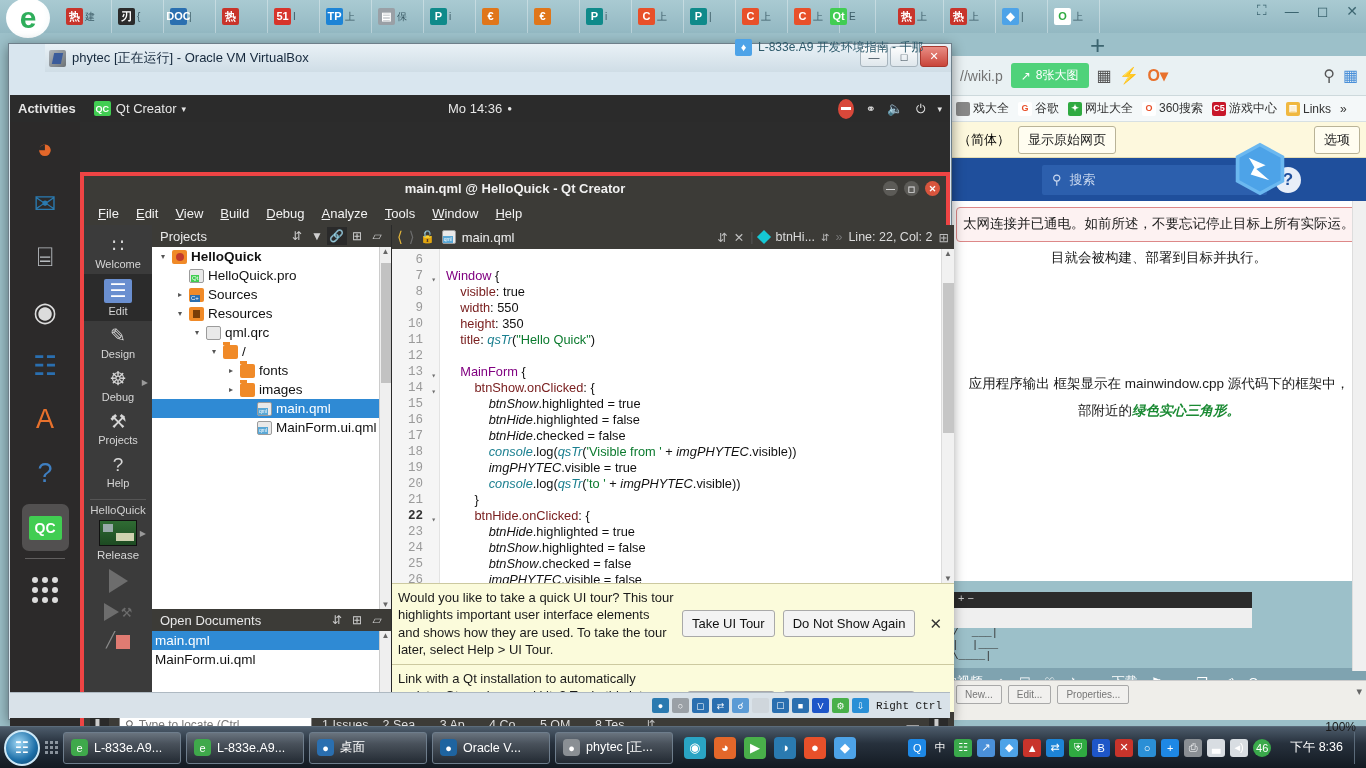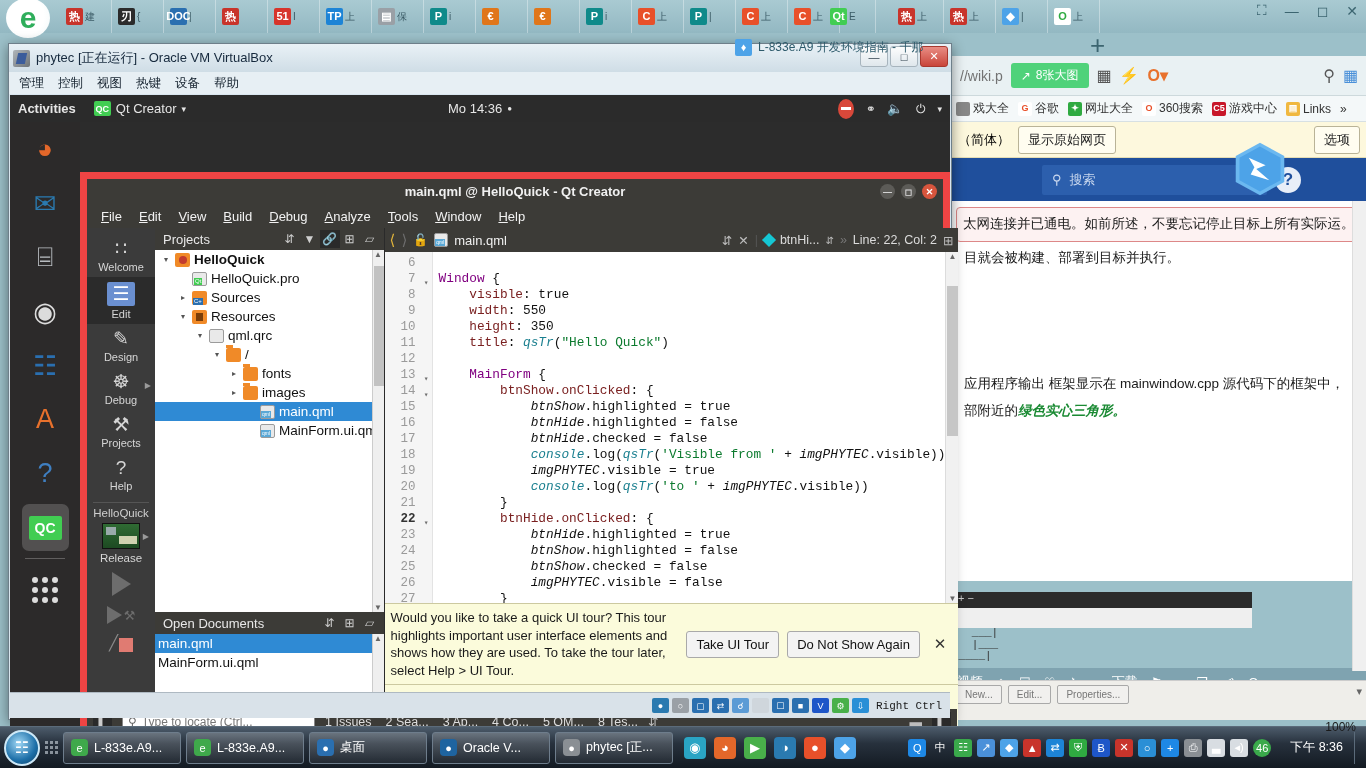--- a/index.html
+++ b/index.html
@@ -75,21 +75,21 @@
                   display:flex; align-items:center; justify-content:center; }
   .bird {
     position: absolute; left: 1232px; top: 140px; width: 56px; height: 58px; z-index: 6;
   }
   .bg-doc {
     position: absolute; left: 952px; top: 201px; width: 414px; height: 380px;
     background: #ffffff; font-size: 13.5px; color: #1a1a1a; line-height: 1.55; overflow: hidden;
   }
   .warnbox { margin: 6px 4px; border: 1px solid #d88; background: #fdf2f2; border-radius: 4px;
              padding: 6px 6px; }
-  .bg-doc p { margin: 6px 12px; }
+  .bg-doc p { margin: 6px 4px; text-align: center; }
   .green-em { color: #1a8a33; font-style: italic; font-weight: bold; }
   .bg-codebox { position: absolute; left: 952px; top: 592px; width: 300px; height: 16px;
                 background: #2b2b2b; color: #ccc; font-size: 11px; padding-left: 6px;}
   .bg-codebody { position: absolute; left: 952px; top: 608px; width: 300px; height: 20px;
                  background: #efefef; }
   .bg-ascii { position: absolute; left: 952px; top: 628px; width: 120px; font-size: 11px;
               color: #333; font-family: Liberation Mono, monospace; line-height: 1.05; }
   .bg-bottombar {
     position: absolute; left: 940px; top: 668px; width: 426px; height: 28px;
     background: #7fa3b0; display: flex; align-items: center; gap: 13px; padding-left: 4px;
@@ -105,20 +105,21 @@
   .bg-linkline { position: absolute; left: 18px; top: 719px; width: 920px; font-size: 11px;
                  color: #2a5d8f; text-decoration: underline; white-space: nowrap; overflow: hidden; }
   .scroll-right { position: absolute; right: 0; top: 201px; width: 14px; height: 470px;
                   background: #f0f0f0; border-left: 1px solid #ddd; }
 
   
   .vbox {
     position: absolute; left: 8px; top: 43px; width: 944px; height: 677px;
     border: 1px solid #6e7f8a; background: #d9e6ef;
     box-shadow: 0 3px 12px rgba(0,0,0,.45);
+    padding-left: 36px;
   }
   .vbox-title {
     height: 28px; background: linear-gradient(#e9f1f6, #cfdde6);
     display: flex; align-items: center; padding: 0 4px; position: relative;
   }
   .vbox-title .vt-text { font-size: 13px; color: #16293d; margin-left: 6px; }
   .vbox-icon { width: 17px; height: 17px; background: linear-gradient(135deg,#b0b6bb,#6c7276);
                border-radius: 2px; position: relative; }
   .vbox-icon:after { content: ""; position: absolute; left: 4px; top: 3px; width: 9px; height: 11px;
                      background: #3b5c9b; transform: skewX(-12deg); }
@@ -149,21 +150,21 @@
   
   .dock { position: absolute; left: 0; top: 27px; width: 70px; height: 619px;
           background: rgba(45,42,42,.92); display: flex; flex-direction: column;
           align-items: center; padding-top: 4px; gap: 7px; }
   .dock-ico { width: 47px; height: 47px; border-radius: 7px; display: flex;
               align-items: center; justify-content: center; font-size: 23px; color: #fff; }
   .dock-sep { width: 40px; height: 1px; background: rgba(255,255,255,.25); }
 
   
   .qtc { position: absolute; left: 70px; top: 77px; width: 870px; height: 569px;
-         background: #ec4899; border: 7px solid #ef4444; }
+         background: #ec4899; border: 4px solid #ef4444; }
   .qtc-title { height: 25px; background: #3c3b37; color: #f0f0f0; display: flex;
                align-items: center; justify-content: center; font-size: 13px;
                font-weight: bold; position: relative; }
   .qtc-wbtns { position: absolute; right: 6px; display: flex; gap: 6px; }
   .cbtn { width: 15px; height: 15px; border-radius: 50%; background: #5c5b57; color: #ddd;
           font-size: 9px; display: flex; align-items: center; justify-content: center; }
   .cbtn.red { background: #d8553d; color: #fff; }
   .qtc-menu { height: 24px; background: #3c3b37; display: flex; align-items: center;
               gap: 17px; padding-left: 14px; font-size: 13px; color: #f2f2f2; }
   .qtc-menu u { text-decoration: underline; }
@@ -232,21 +233,21 @@
   .sym-diamond { width: 10px; height: 10px; background: #15c7d4; transform: rotate(45deg);
                  display: inline-block; }
   .code-wrap { flex: 1; display: flex; background: #ffffff; overflow: hidden; position: relative; }
   .gutter { width: 48px; background: #f5f5f5; border-right: 1px solid #e3e3e3;
             text-align: right; padding-top: 3px; font-family: "Liberation Mono", monospace;
             font-size: 12.5px; color: #9a9a9a; }
   .gline { height: 16px; line-height: 16px; padding-right: 16px; position: relative; }
   .gline.cur { color: #333; font-weight: bold; }
   .fold { position: absolute; right: 3px; top: 4px; font-size: 8px; color: #707070; }
   .code { flex: 1; padding-top: 3px; padding-left: 6px;
-          font-family: Liberation Mono, monospace; font-size: 12.8px; color: #111;
+          font-family: Liberation Sans, sans-serif; font-size: 12.8px; color: #111;
           white-space: pre; line-height: 16px; }
   .k-key { color: #800080; }
   .k-prop { color: #7a2020; }
   .k-str { color: #0b7a2e; }
   .k-fn { color: #1a7f8f; font-style: italic; }
   .k-id { color: #111; font-style: italic; }
   .ed-scroll { width: 13px; background: #f1f1f1; border-left: 1px solid #dcdcdc;
                position: relative; }
   .esthumb { position: absolute; left: 1px; top: 34px; width: 11px; height: 150px; background: #c6c6c6; }
 
@@ -514,28 +515,20 @@
     <div class="vbox-title">
       <span class="vbox-icon"></span>
       <span class="vt-text">phytec [正在运行] - Oracle VM VirtualBox</span>
       <span class="wbtns">
         <span class="wbtn">—</span>
         <span class="wbtn">□</span>
         <span class="wbtn close">✕</span>
       </span>
     </div>
 
-    <div class="vbox-menu" id="vboxMenu">
-        <span>管理</span>
-        <span>控制</span>
-        <span>视图</span>
-        <span>热键</span>
-        <span>设备</span>
-        <span>帮助</span>
-      </div>
 
     <div class="guest">
 
       <div class="gnome-top">
         <span class="activities">Activities</span>
         <span class="qc-badge">QC</span>
         <span>Qt Creator</span>
         <span style="margin-left:5px;font-size:9px">▾</span>
         <span class="gnome-clock">
           <span>Mo 14:36</span>

